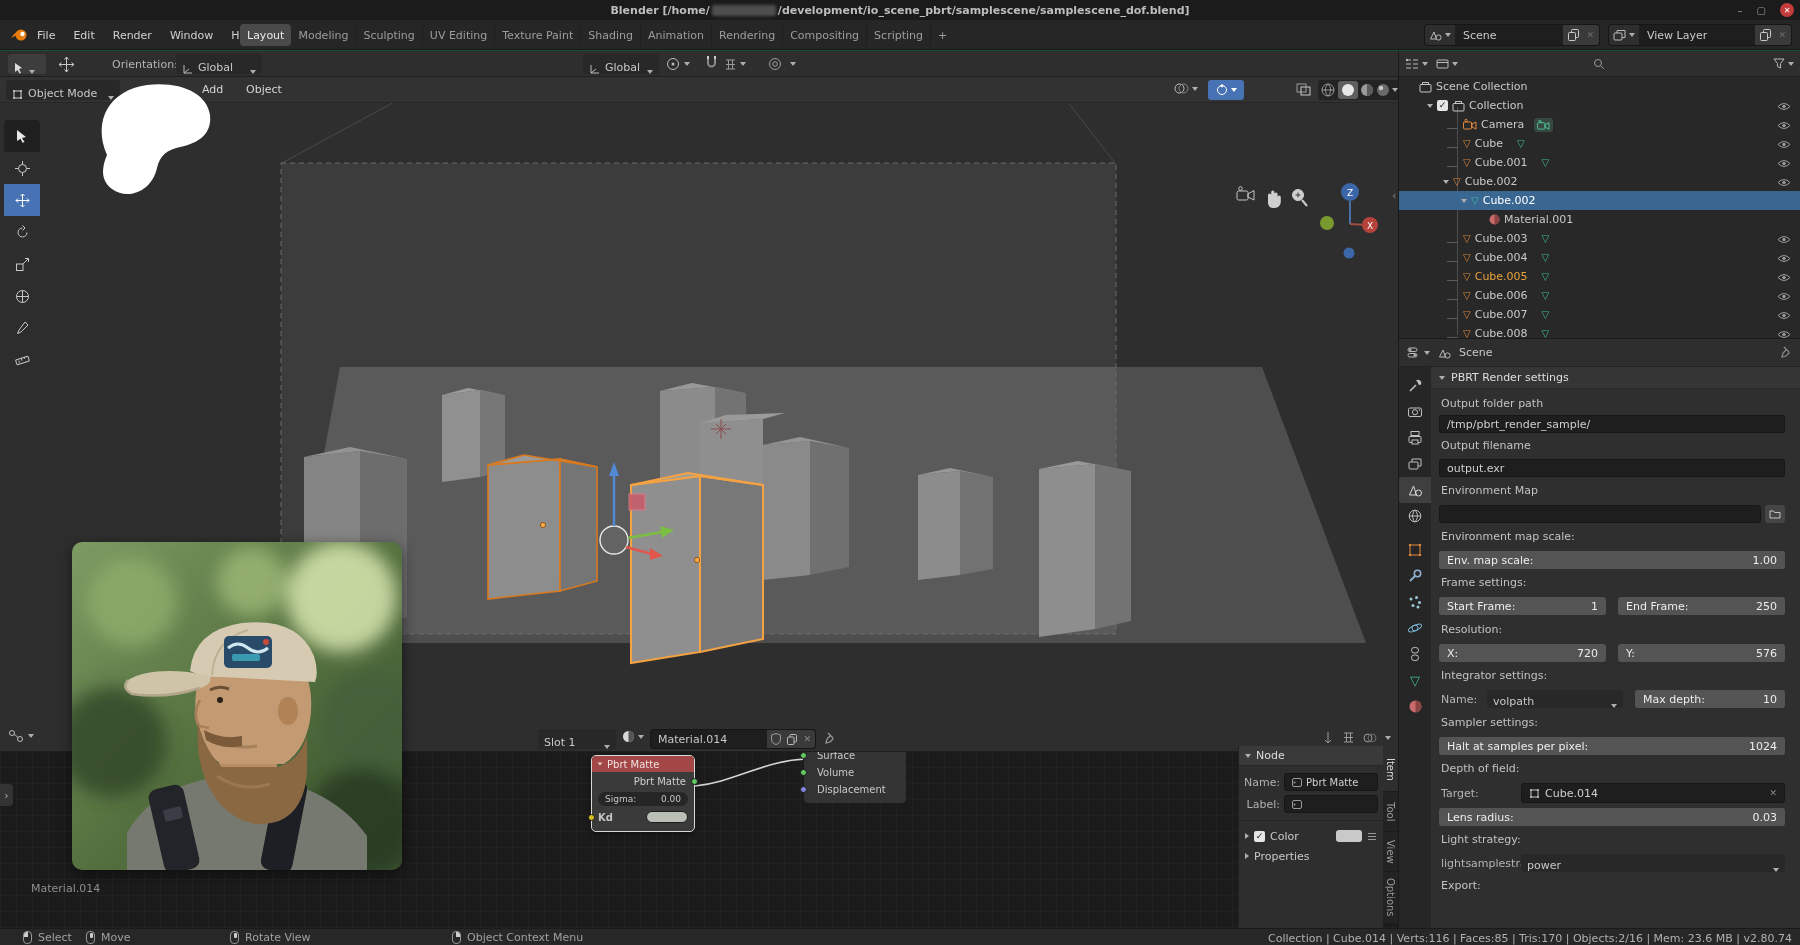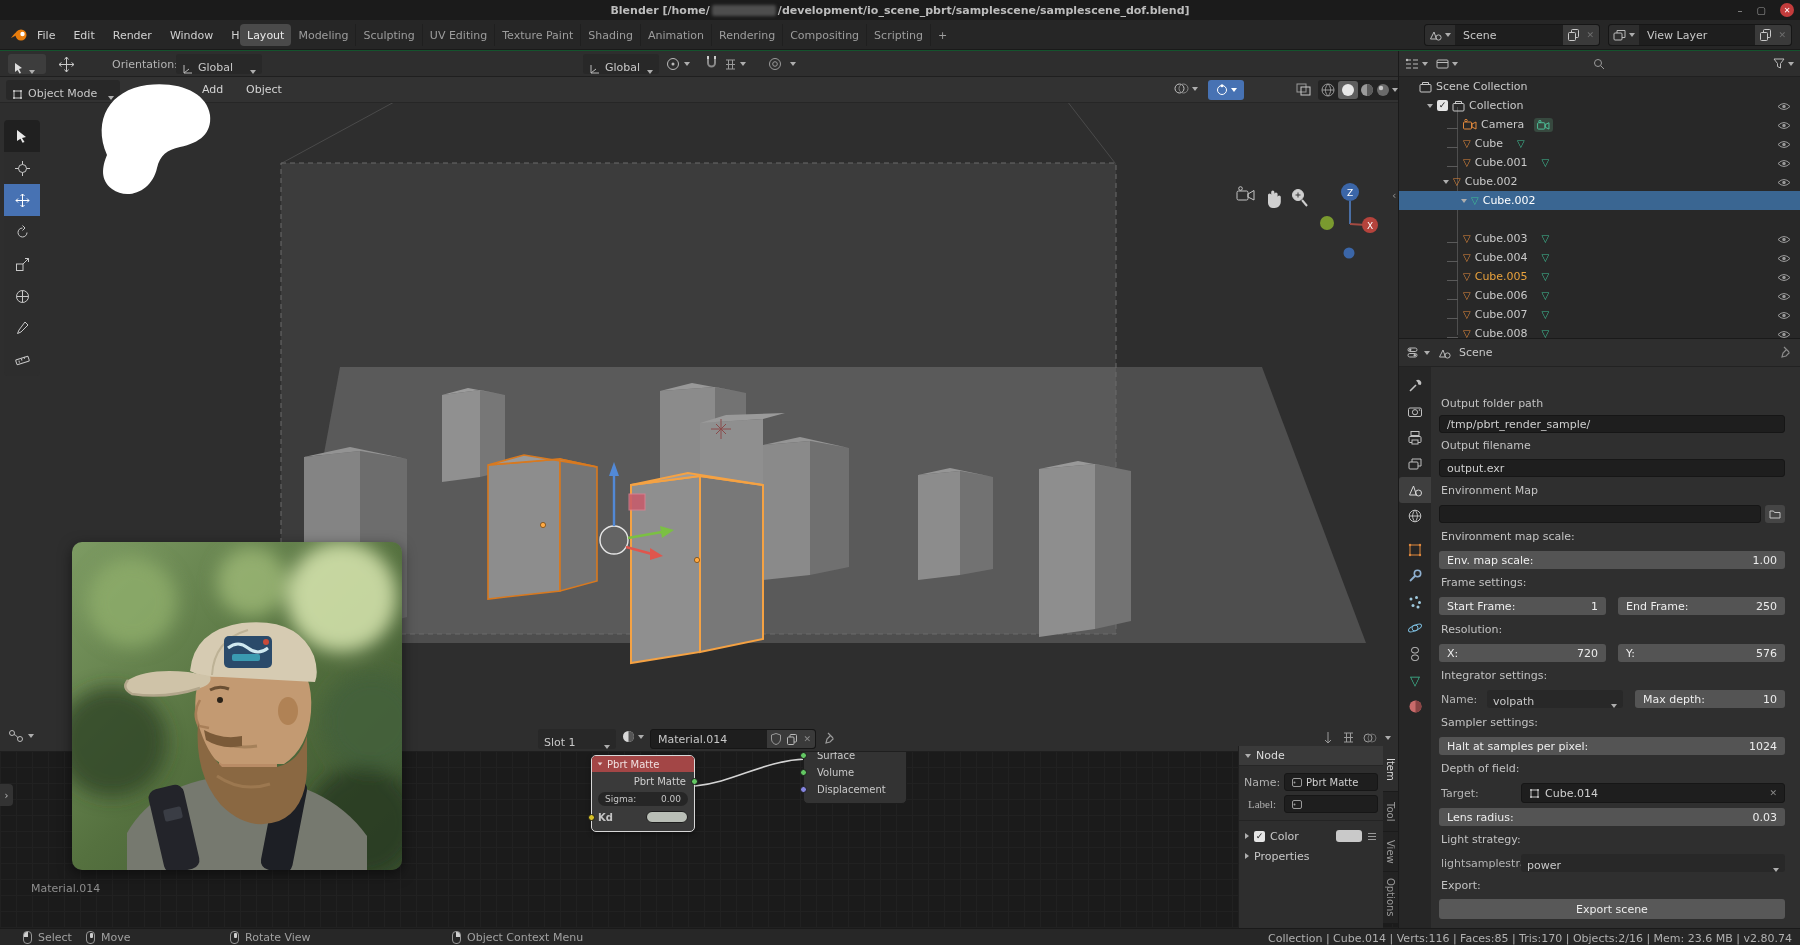--- a/index.html
+++ b/index.html
@@ -480,21 +480,21 @@
         <span style="color:#b0b0b0;width:36px;text-align:right;">Name:</span>
         <span class="fld" style="flex:1;height:18px;gap:4px;">
           <svg width="10" height="9" viewBox="0 0 10 9">
               <rect x="0.5" y="0.5" width="9" height="8" rx="1.5" fill="none" stroke="#9a9a9a"></rect>
               <circle cx="2.5" cy="4.5" r="1" fill="#9a9a9a"></circle>
             </svg>
           <span style="font-size:10px;">Pbrt Matte</span>
         </span>
       </div>
       <div class="flex" style="height:22px;padding:0 5px;gap:4px;">
-        <span style="color:#b0b0b0;width:36px;text-align:center;font-family:Liberation Serif, serif;">Label:</span>
+        <span style="color:#b0b0b0;width:36px;text-align:right;">Label:</span>
         <span class="fld" style="flex:1;height:18px;gap:4px;">
           <svg width="10" height="9" viewBox="0 0 10 9">
               <rect x="0.5" y="0.5" width="9" height="8" rx="1.5" fill="none" stroke="#9a9a9a"></rect>
               <circle cx="2.5" cy="4.5" r="1" fill="#9a9a9a"></circle>
             </svg>
         </span>
       </div>
       <div style="height:1px;background:#242424;margin:5px 0;"></div>
       <div class="flex" style="height:20px;padding:0 6px;gap:5px;">
         <span class="carr"></span>
@@ -627,20 +627,27 @@
               <circle cx="7" cy="4.5" r="1.7" fill="#999"></circle>
             </svg></span>
       </div>
 
       <div class="orow" style="top:114px;padding-left:62px;">
         <span class="car"></span>
         <span class="tri" style="color:#3fbf95;">▽</span>
         <span class="lab" style="color:#ffffff;">Cube.002</span>
       </div>
 
+      <div class="orow" style="top:133px;padding-left:90px;">
+        <svg width="11" height="11" viewBox="0 0 11 11">
+            <circle cx="5.5" cy="5.5" r="5" fill="#c96a6a"></circle>
+            <path d="M5.5,0.5 a5,5 0 0 1 0,10 Z" fill="#8a4444"></path>
+          </svg>
+        <span class="lab">Material.001</span>
+      </div>
 
       <div class="orow" style="top:152px;padding-left:48px;">
         <span class="twig"></span>
         <span class="tri" style="color:#e0883c;">▽</span>
         <span class="lab">Cube.003</span>
         <span class="tri" style="color:#3fbf95;margin-left:10px;">▽</span>
         <span class="eye"><svg width="14" height="9" viewBox="0 0 14 9">
               <path d="M1,4.5 Q7,-1.5 13,4.5 Q7,10.5 1,4.5 Z" fill="none" stroke="#999"></path>
               <circle cx="7" cy="4.5" r="1.7" fill="#999"></circle>
             </svg></span>
@@ -804,20 +811,24 @@
         </div>
       <div class="pstrip-ic">
           <svg width="15" height="15" viewBox="0 0 15 15">
             <circle cx="7.5" cy="7.5" r="6" fill="#c96a6a"></circle>
             <path d="M7.5,1.5 a6,6 0 0 1 0,12 Z" fill="#8a4444"></path>
           </svg>
         </div>
     </div>
 
     <div class="abs" style="left:32px;top:28px;width:370px;height:562px;">
+      <div class="flex" style="height:22px;padding:0 8px;gap:6px;background:#353535;border-bottom:1px solid #2a2a2a;">
+        <span class="car"></span>
+        <span style="color:#dedede;">PBRT Render settings</span>
+      </div>
 
       <span class="abs sect" style="left:10px;top:30px;">Output folder path</span>
       <div class="abs fld" style="left:8px;top:48px;width:346px;height:18px;">
           <span>/tmp/pbrt_render_sample/</span>
         </div>
 
       <span class="abs sect" style="left:10px;top:72px;">Output filename</span>
       <div class="abs fld" style="left:8px;top:92px;width:346px;height:18px;">
           <span>output.exr</span>
         </div>
@@ -892,23 +903,20 @@
       </div>
 
       <span class="abs sect" style="left:10px;top:466px;">Light strategy:</span>
       <span class="abs" style="left:10px;top:490px;color:#b4b4b4;">lightsamplestra..</span>
       <div class="abs flex ddn" style="left:90px;top:487px;width:264px;height:18px;">
         <span style="flex:1;">power</span>
         <span class="car"></span>
       </div>
 
       <span class="abs sect" style="left:10px;top:512px;">Export:</span>
-      <div class="abs btn" style="left:8px;top:532px;width:346px;height:20px;">
-        <span>Export scene</span>
-      </div>
     </div>
   </div>
 
   <div class="abs" style="left:0;top:928px;width:1800px;height:17px;background:#272727;border-top:1px solid #1a1a1a;color:#a0a0a0;">
     <span class="abs flex" style="left:23px;top:2px;gap:6px;">
       <span class="mouse m-left">
           <i></i>
         </span>
       <span>Select</span>
     </span>

